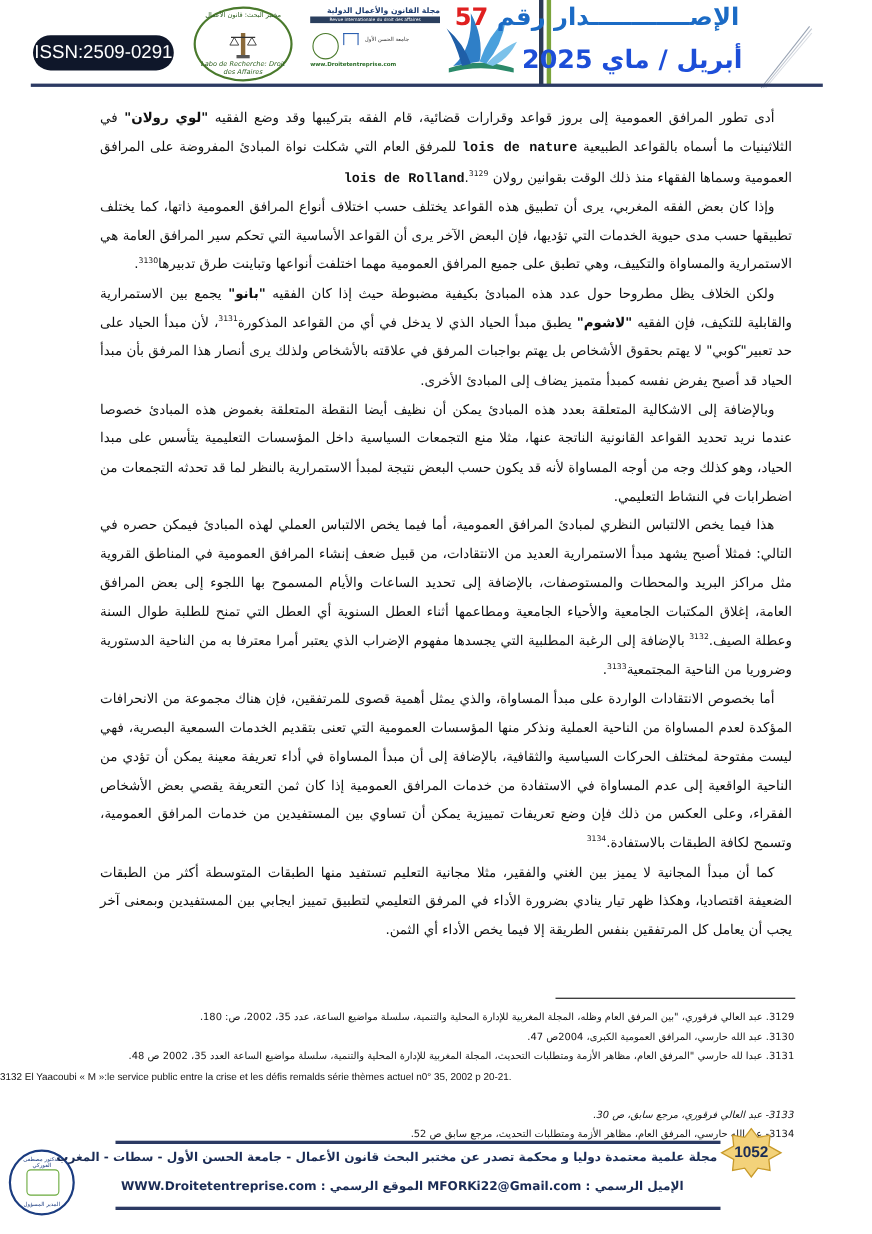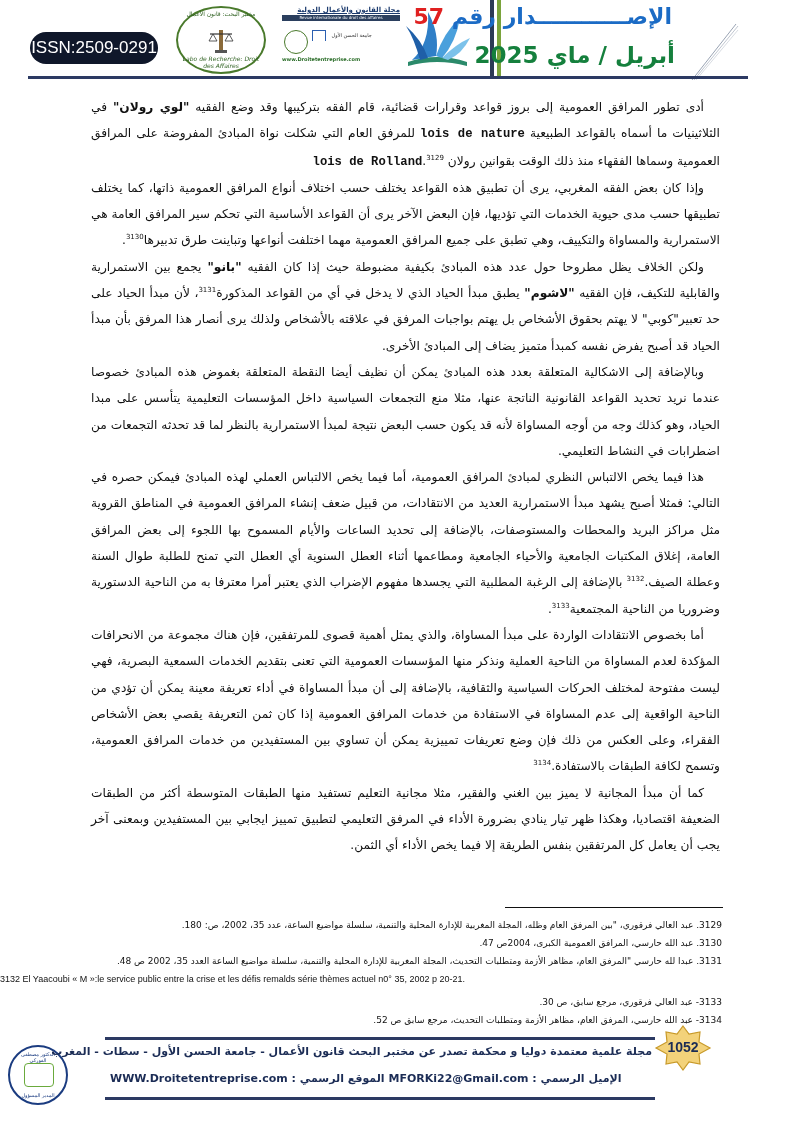--- a/index.html
+++ b/index.html
@@ -6,49 +6,49 @@
   body { width:793px; height:1122px; position:relative; overflow:hidden; font-family:"DejaVu Sans", sans-serif; color:#111; }
 
   
   .header { position:absolute; left:0; top:0; width:793px; height:86px; }
   .issn { position:absolute; left:30px; top:32px; width:128px; height:32px; background:#0f172a; border-radius:16px; color:#fff; font-family:"Liberation Sans", sans-serif; font-size:17px; line-height:32px; text-align:center; }
   .lab-logo { position:absolute; left:176px; top:6px; width:86px; height:64px; border:2px solid #4a7a2c; border-radius:50%; background:#fff; }
   .lab-logo .scale { position:absolute; left:30px; top:18px; width:26px; height:28px; }
   .lab-logo .ring-text { position:absolute; left:4px; top:2px; width:78px; font-size:6px; color:#2c5f1e; text-align:center; }
   .lab-logo .ring-text-b { position:absolute; left:4px; bottom:3px; width:78px; font-size:6px; color:#2c5f1e; text-align:center; font-style:italic; }
   .journal-banner { position:absolute; left:282px; top:6px; width:118px; height:62px; }
-  .jb-title { font-size:7px; color:#1c3b6e; text-align:right; font-weight:bold; white-space:nowrap;text-decoration:underline; }
+  .jb-title { font-size:7px; color:#1c3b6e; text-align:right; font-weight:bold; white-space:nowrap; }
   .jb-sub { margin-top:1px; height:6px; background:#2b3f5e; color:#fff; font-size:4px; line-height:6px; text-align:center; overflow:hidden; white-space:nowrap; }
   .jb-mini-logo { position:absolute; left:2px; top:24px; width:22px; height:22px; border:1px solid #4a7a2c; border-radius:50%; }
   .jb-uni { position:absolute; left:30px; top:24px; font-size:5px; color:#333; }
   .jb-uni .castle { display:inline-block; width:12px; height:10px; border:1px solid #2b5fb0; border-bottom:none; margin-right:4px; vertical-align:middle; }
   .jb-url { position:absolute; left:0; bottom:6px; font-size:5px; color:#2c6e2a; font-weight:bold; }
   .book-logo { position:absolute; left:400px; top:4px; width:75px; height:68px; }
   .v-rule { position:absolute; top:0; height:78px; width:4px; }
   .v-rule.r1 { left:490px; background:#2c3a55; }
   .v-rule.r2 { left:497px; background:#7aa33b; }
   .issue-line { position:absolute; left:512px; top:4px; width:160px; direction:rtl; text-align:center; font-weight:bold; font-size:22px; color:#1b6bc5; white-space:nowrap; }
   .issue-line .issue-num { color:#e02020; }
-  .date-line { position:absolute; left:510px; top:42px; width:165px; direction:rtl; text-align:center; font-weight:bold; font-size:23px; color:#15803d; white-space:nowrap; }
+  .date-line { position:absolute; left:510px; top:42px; width:165px; direction:rtl; text-align:center; font-weight:bold; font-size:23px; color:#1d4ed8; white-space:nowrap; }
   .slash-deco { position:absolute; left:690px; top:20px; width:50px; height:62px; }
   .header-rule { position:absolute; left:28px; top:76px; width:720px; height:3px; background:#2c3a63; }
 
   
   .content { position:absolute; left:91px; top:94px; width:629px; direction:rtl; text-align:justify; font-family:"DejaVu Sans", sans-serif; font-size:12.2px; line-height:26.3px; color:#111; }
   .content p { margin:0 0 0 0; text-indent:16px; }
   .content b.latin, .content b { font-weight:bold; }
   sup { font-size:7px; line-height:0; }
   .latin { unicode-bidi:embed; direction:ltr; font-family:Liberation Mono, monospace; }
 
   
   .fn-rule { position:absolute; left:505px; top:907px; width:218px; height:1px; background:#111; }
   .footnotes { position:absolute; left:90px; top:918px; width:632px; direction:rtl; text-align:right; font-size:9px; line-height:15px; color:#111; }
   .fn { margin:0 0 3px 0; }
   .fn.ltr { direction:ltr; text-align:left; font-family:"Liberation Sans", sans-serif; font-size:9px; margin-left:-90px; width:722px; }
-  .fn.gap { margin-top:8px; }
+  .fn.gap { margin-top:20px;font-style:italic; }
 
   
   .footer-rule { position:absolute; left:105px; width:550px; height:3px; background:#2c3a63; }
   .footer-rule.top { top:1037px; }
   .footer-rule.bot { top:1097px; }
   .footer-line1 { position:absolute; left:110px; top:1045px; width:542px; direction:rtl; text-align:center; font-size:11px; font-weight:bold; color:#1b2c55; white-space:nowrap; }
   .footer-line2 { position:absolute; left:110px; top:1072px; width:542px; direction:rtl; text-align:left; font-size:11px; font-weight:bold; color:#1b2c55; white-space:nowrap; }
   .page-badge { position:absolute; left:654px; top:1025px; width:58px; height:46px; }
   .page-badge .num { position:absolute; left:0; top:14px; width:58px; text-align:center; font-family:"Liberation Sans", sans-serif; font-weight:bold; font-size:14px; color:#1b2c55; }
   .seal { position:absolute; left:8px; top:1045px; width:56px; height:56px; border:2px solid #1b3c80; border-radius:50%; background:#fff; }

